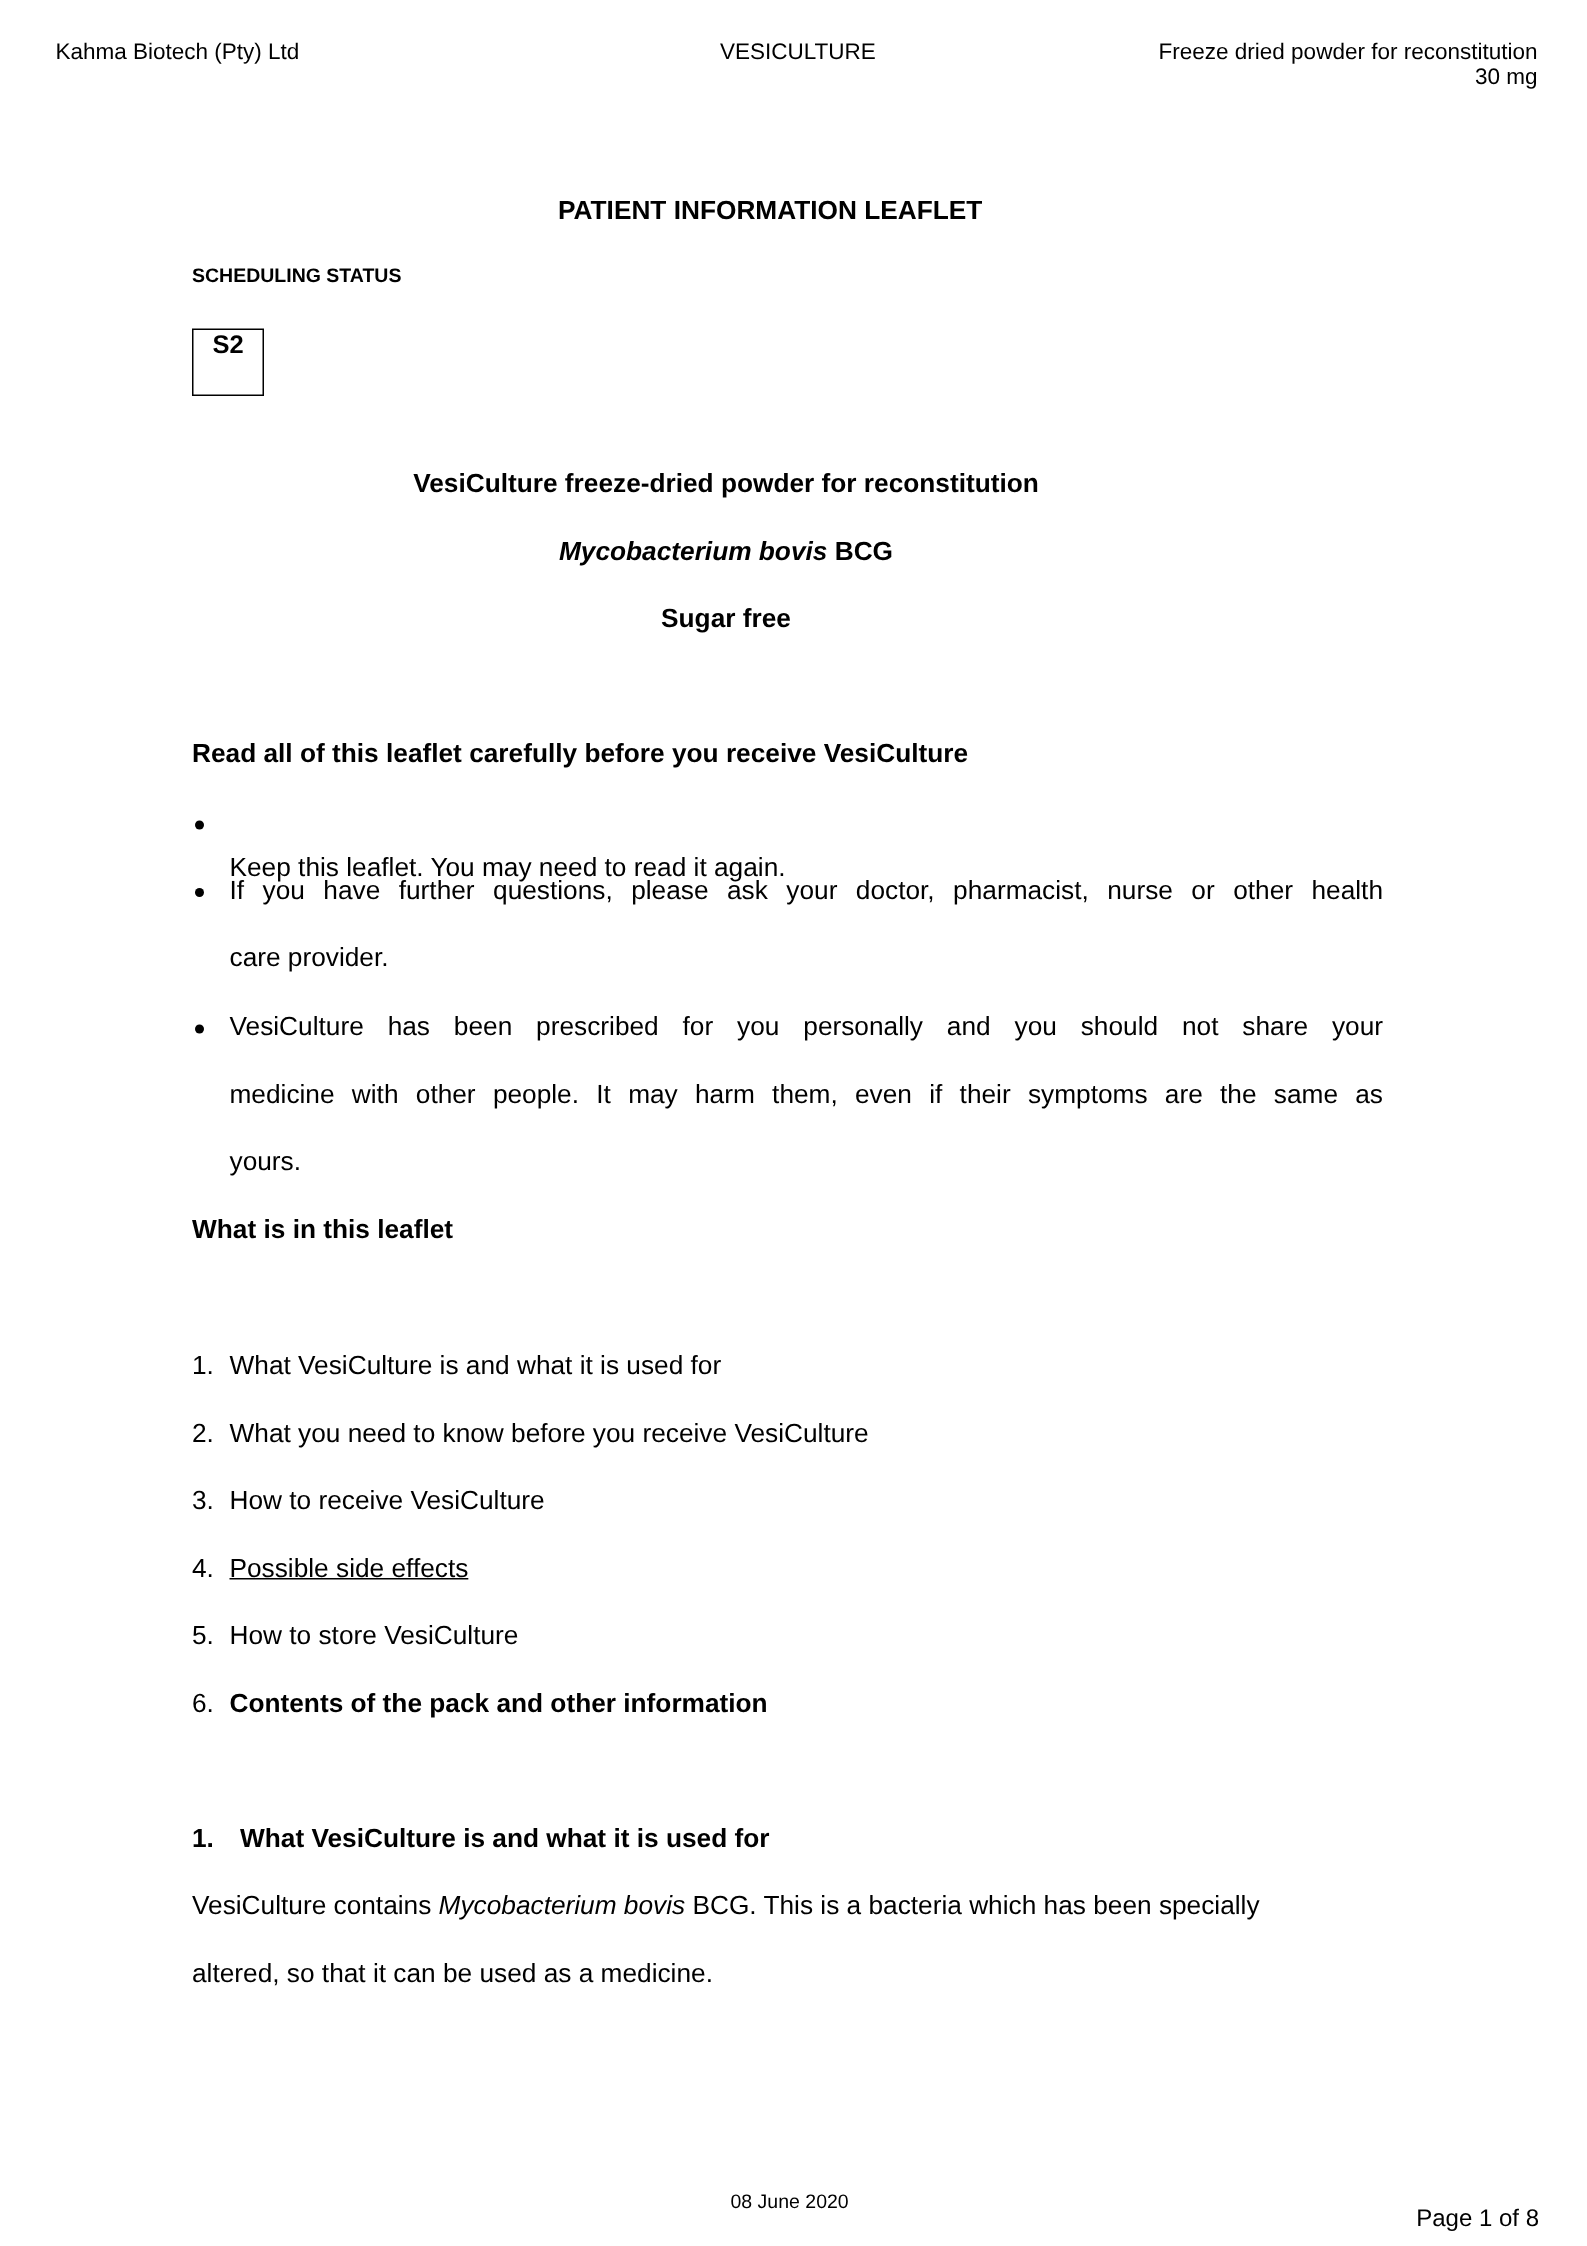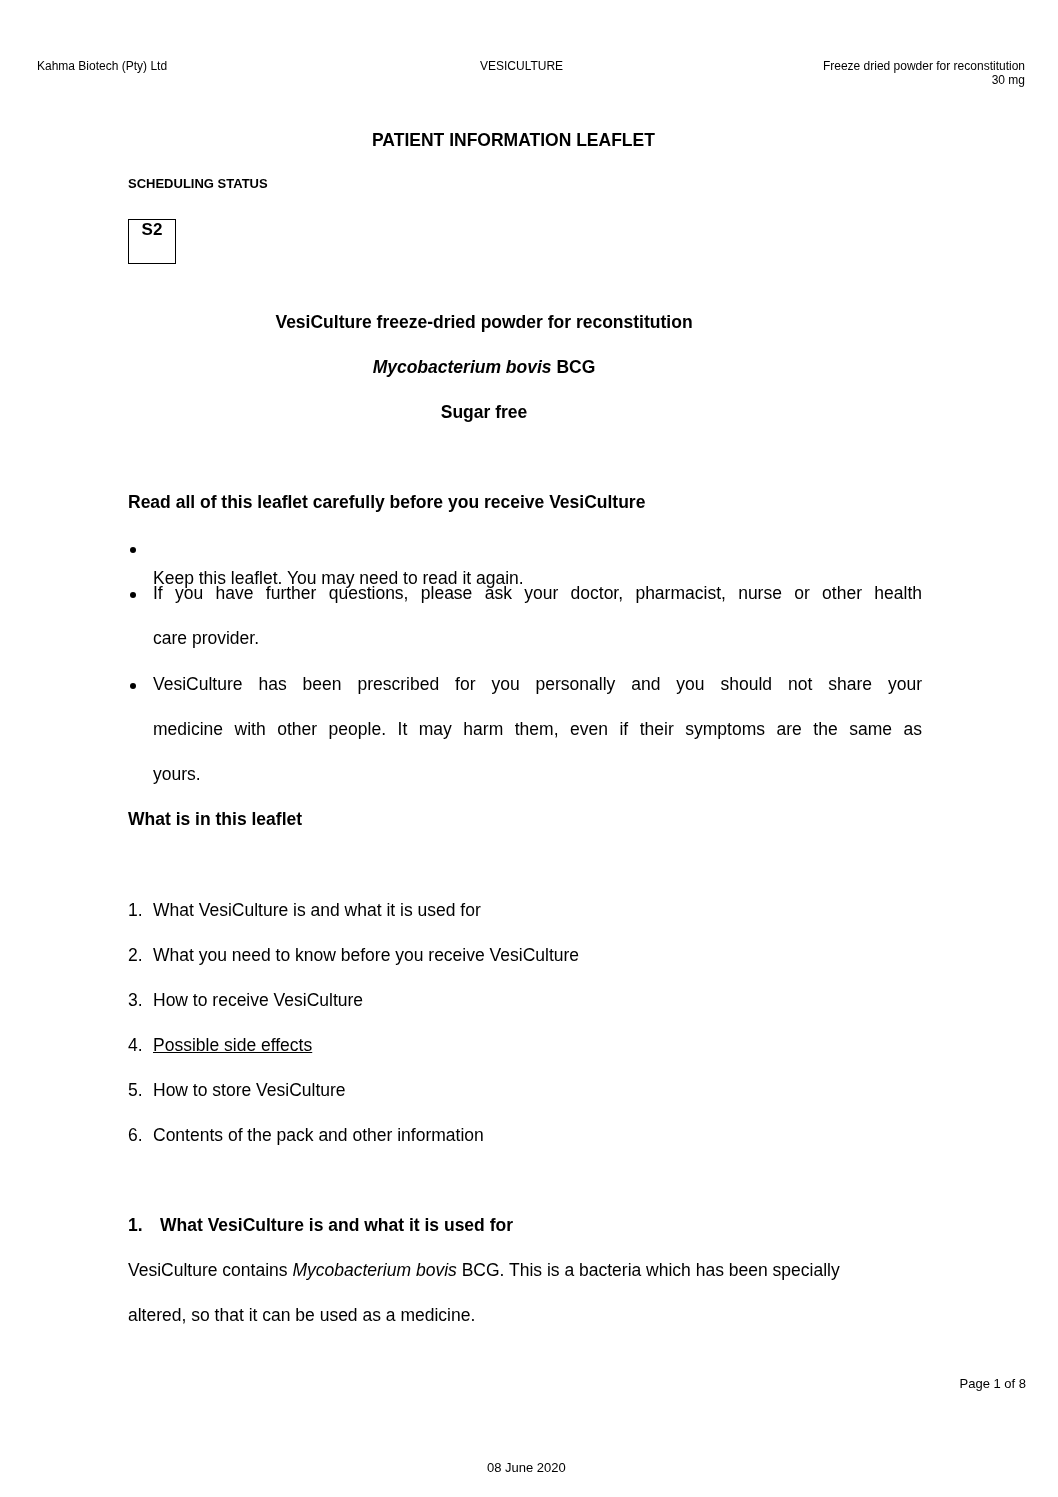--- a/index.html
+++ b/index.html
@@ -1,19 +1,19 @@
 <!DOCTYPE html>
 <html><head>
 <meta charset="utf-8">
 <style>
   html, body { margin:0; padding:0; background:#ffffff; }
   body { width:1058px; height:1497px; position:relative; overflow:hidden;
          font-family:"Liberation Sans", sans-serif; color:#000; }
   .abs { position:absolute; white-space:nowrap; }
-  .hdr { font-size:12px; top:26px;margin-top:33px; }
+  .hdr { font-size:15px; top:26px; }
   .bold { font-weight:bold; }
   .body-text { font-size:17.5px; }
   .center { left:0; width:968px; text-align:center; }
   .s2-box { position:absolute; left:128px; top:219px; width:48px; height:45px;
             border:1.5px solid #000; box-sizing:border-box;
             display:flex; align-items:flex-start; justify-content:center;
             font-weight:bold; font-size:17px; }
   .bullet { position:absolute; left:130px; width:6px; height:6px; border-radius:50%; background:#000; }
   .just { position:absolute; left:153px; width:769px; text-align:justify; text-align-last:justify; font-size:17.5px; white-space:nowrap; }
   .num { position:absolute; left:128px; font-size:17.5px; }
@@ -62,23 +62,23 @@
 <div class="item" style="top:900px;">What VesiCulture is and what it is used for</div>
 <div class="num" style="top:945px;">2.</div>
 <div class="item" style="top:945px;">What you need to know before you receive VesiCulture</div>
 <div class="num" style="top:990px;">3.</div>
 <div class="item" style="top:990px;">How to receive VesiCulture</div>
 <div class="num" style="top:1035px;">4.</div>
 <div class="item" style="top:1035px;text-decoration:underline;">Possible side effects</div>
 <div class="num" style="top:1080px;">5.</div>
 <div class="item" style="top:1080px;">How to store VesiCulture</div>
 <div class="num" style="top:1125px;">6.</div>
-<div class="item" style="top:1125px;">Contents of the pack and other information</div>
+<div class="item" style="top:1125px;font-weight:bold;">Contents of the pack and other information</div>
 
 <div class="abs bold body-text" style="left:128px; top:1215px;">1.</div>
 <div class="abs bold body-text" style="left:160px; top:1215px;">What VesiCulture is and what it is used for</div>
 <div class="abs body-text" style="left:128px; top:1260px;">
   <span>VesiCulture contains </span><i>Mycobacterium bovis</i><span> BCG. This is a bacteria which has been specially</span>
 </div>
 <div class="abs body-text" style="left:128px; top:1305px;">altered, so that it can be used as a medicine.</div>
 
 <div class="abs" style="left:487px; top:1460px; font-size:13px;">08 June 2020</div>
-<div class="abs" style="right:32px; top:1376px; font-size:13px;margin-left:32px;">Page 1 of 8</div>
+<div class="abs" style="right:32px; top:1471px; font-size:16px;margin-left:32px;">Page 1 of 8</div>
 
 </body></html>

